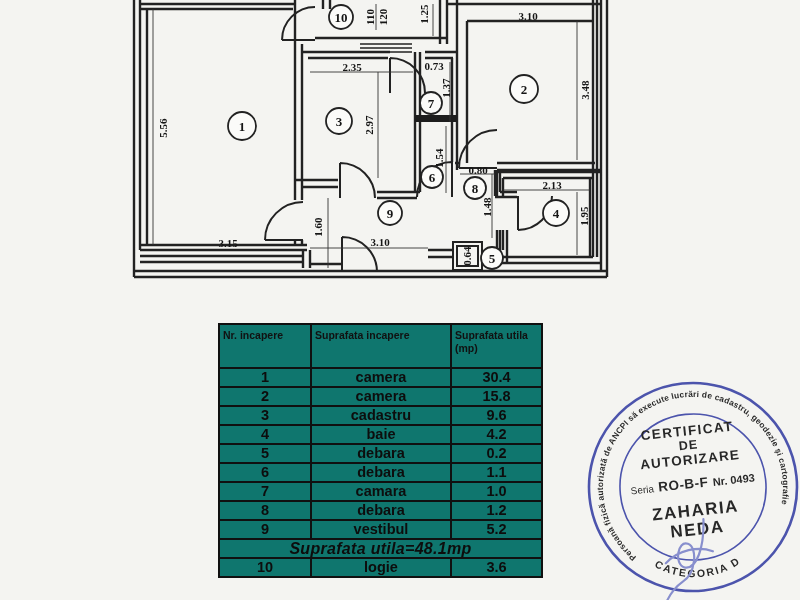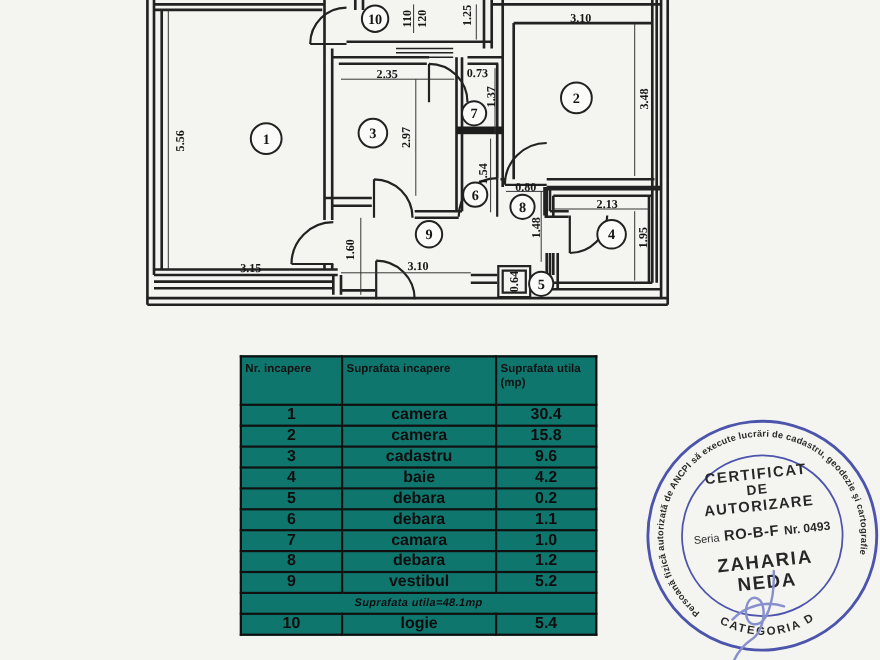--- a/index.html
+++ b/index.html
@@ -25,21 +25,21 @@
   table.rooms th{
     height:38px; font-size:10.5px; font-weight:bold; text-align:left;
     vertical-align:top; padding:4px 2px 0 3px; white-space:pre-line; line-height:1.25;
     color:#111;
   }
   table.rooms td{
     height:17px; padding:0 2px; text-align:center;
     font-size:14.5px; font-weight:bold; color:#0d0d0d; line-height:1;
   }
   table.rooms td.summary{
-    font-style:italic; font-size:10px; letter-spacing:.3px;
+    font-style:italic; font-size:16px; letter-spacing:.3px;
   }
   
   .stamp-txt{font-family:"Liberation Sans", sans-serif;}
 </style>
 </head>
 <body>
 
 <div class="page">
 
   <svg width="800" height="300" viewBox="0 0 800 300">
@@ -187,21 +187,21 @@
           <td>9</td>
           <td>vestibul</td>
           <td>5.2</td>
         </tr>
         <tr>
           <td colspan="3" class="summary">Suprafata utila=48.1mp</td>
         </tr>
         <tr>
           <td>10</td>
           <td>logie</td>
-          <td>5.4</td>
+          <td>3.6</td>
         </tr>
       </tbody>
   </table>
 
   <svg width="800" height="600" viewBox="0 0 800 600">
     <defs>
       <path id="ringPath" d="M629.4 550.6 A90 90 0 1 1 756.6 550.6"></path>
       <path id="catPath" d="M646 562 A82 82 0 0 0 750 555"></path>
     </defs>
     <g transform="rotate(-6 693 487)" opacity="0.92">

